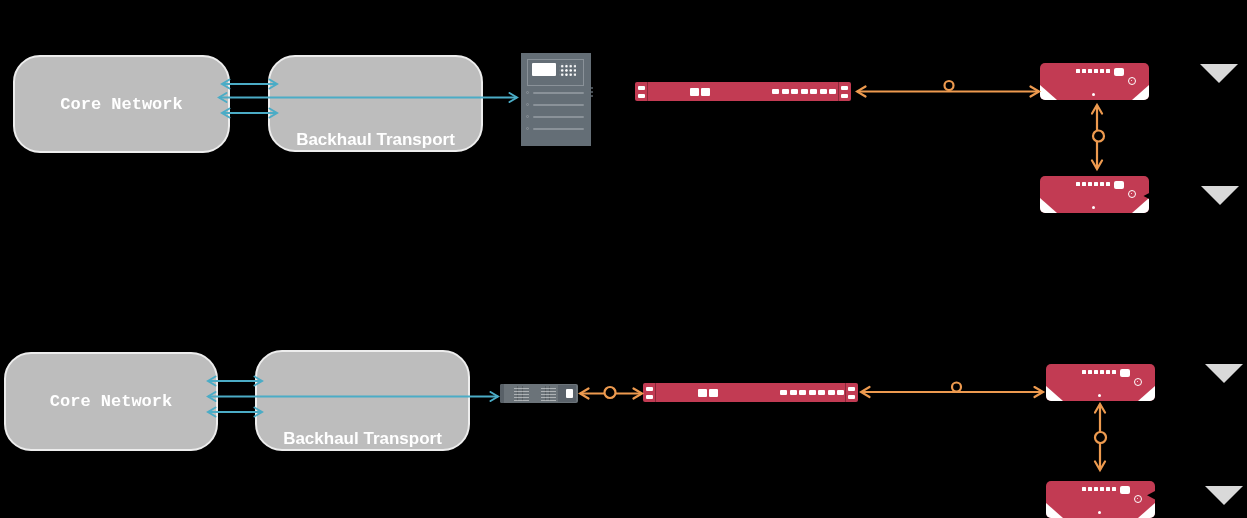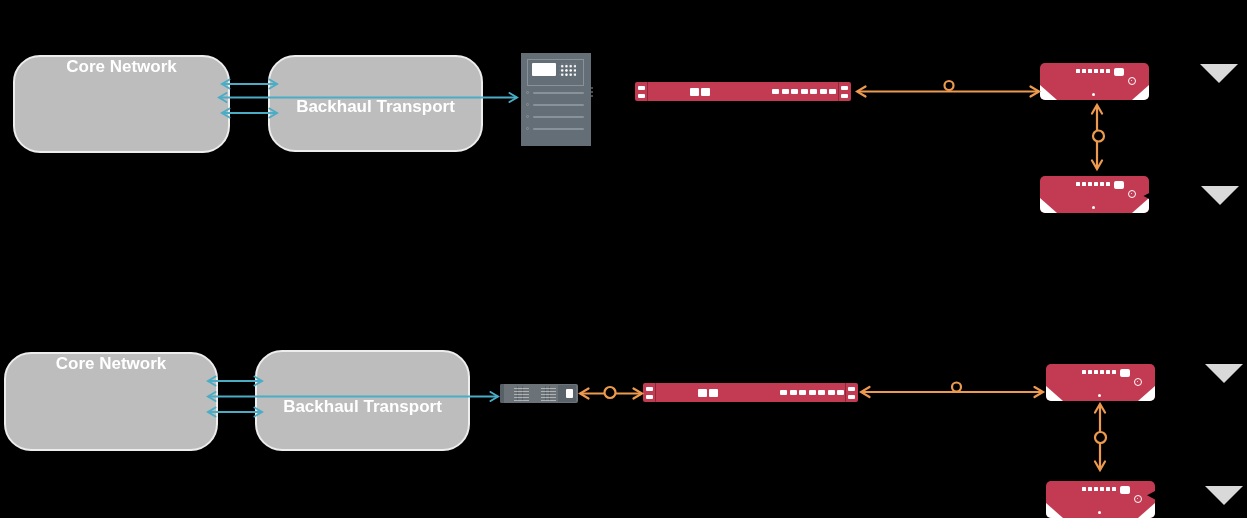--- a/index.html
+++ b/index.html
@@ -3,22 +3,22 @@
 <meta charset="utf-8">
 <style>
   html,body{margin:0;padding:0;background:#000;}
   .canvas{position:relative;width:1247px;height:518px;background:var(--background,#000);
           overflow:hidden;font-family:"Liberation Sans",sans-serif;}
 
   
   .box{position:absolute;background:var(--box-fill,#bdbdbd);border:2px solid var(--box-border,#ededed);
        border-radius:27px;box-sizing:border-box;display:flex;justify-content:center;
        color:var(--box-text,#fff);font-weight:bold;font-size:17px;z-index:1;}
-  .box.core{align-items:flex-start;}
-  .box.backhaul{align-items:center;}
+  .box.core{align-items:center;font-family:Liberation Mono, monospace;}
+  .box.backhaul{align-items:flex-end;}
   #core1{left:13px;top:55px;width:217px;height:98px;}
   #bh1{left:268px;top:55px;width:215px;height:97px;padding-top:7px;}
   #core2{left:4px;top:352px;width:214px;height:99px;}
   #bh2{left:255px;top:350px;width:215px;height:101px;padding-top:12px;}
 
   
   .rackunit{position:absolute;background:var(--device-red,#c23b53);border-radius:2px;z-index:5;}
   #ru1{left:635px;top:82px;width:216px;height:19px;}
   #ru2{left:643px;top:383px;width:215px;height:19px;}
   .rackunit .div-l,.rackunit .div-r{position:absolute;top:0;bottom:0;width:1px;background:rgba(0,0,0,.28);}

